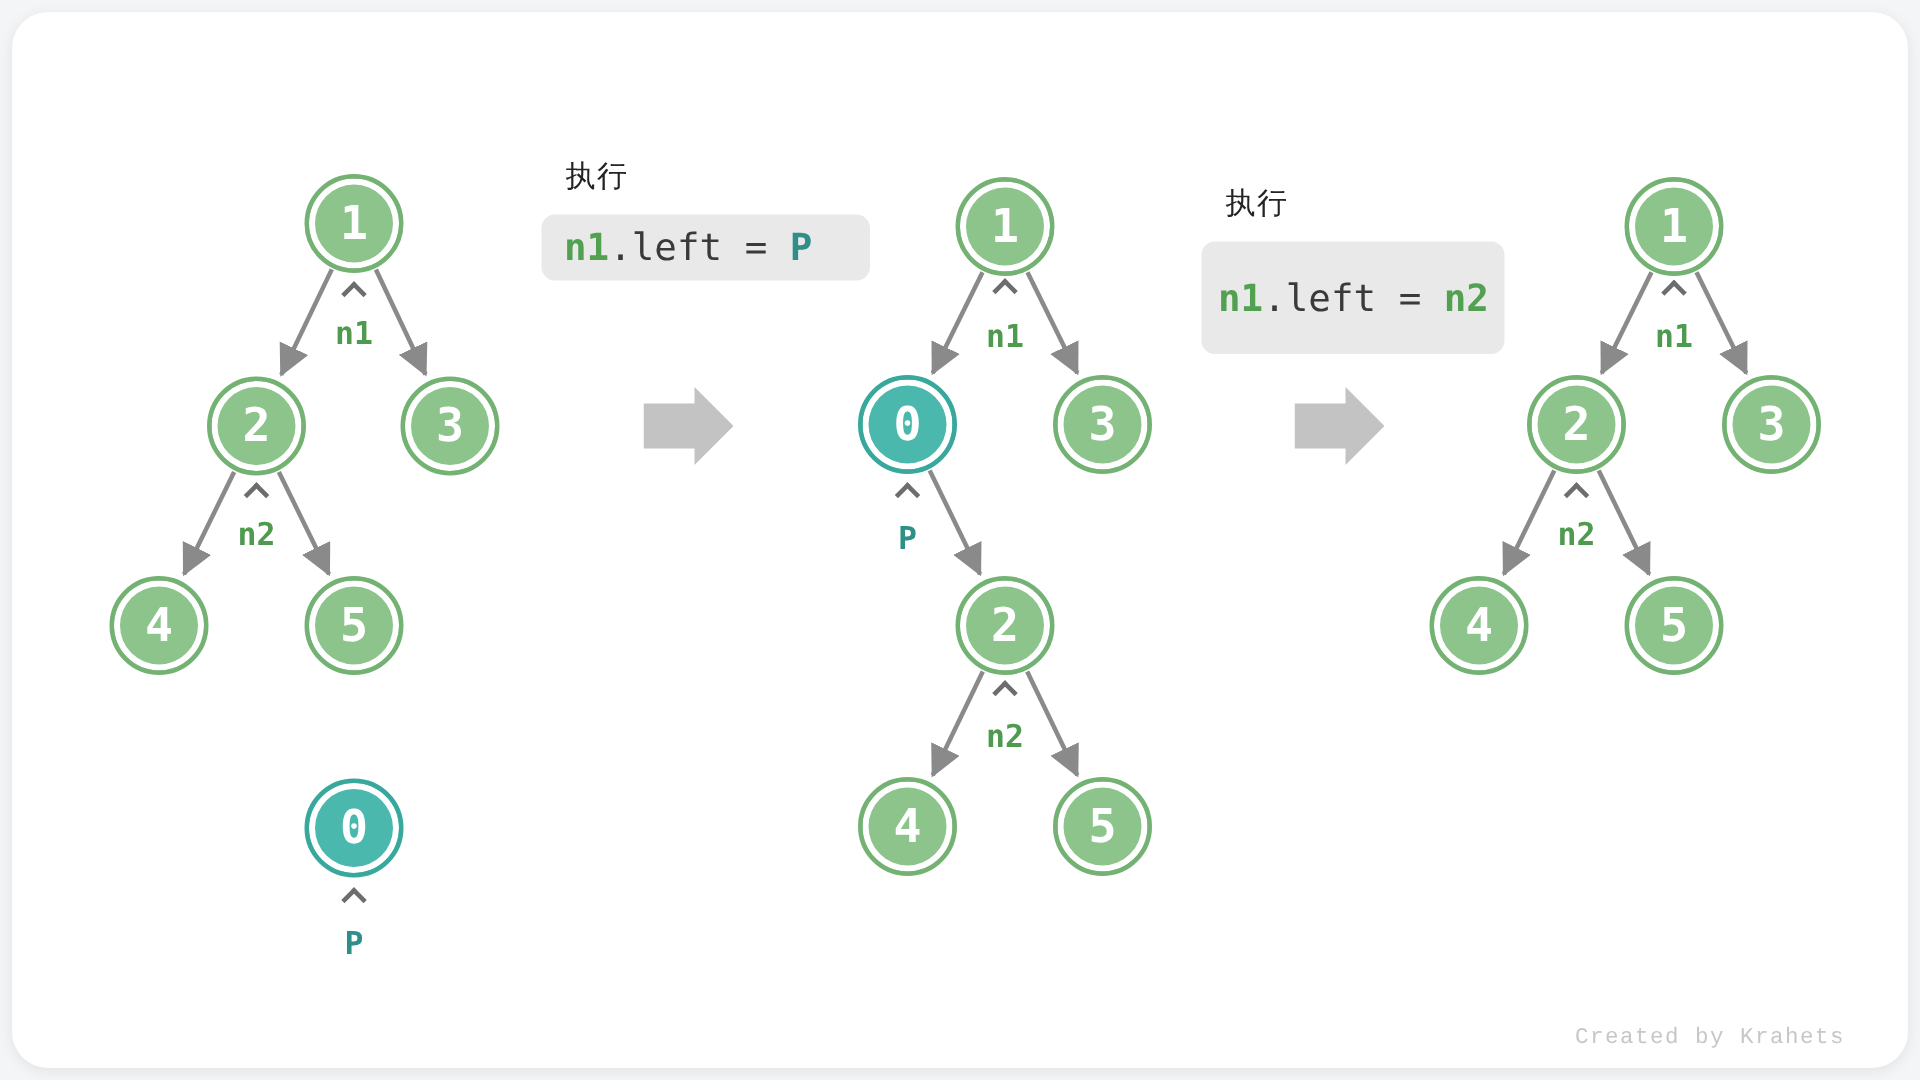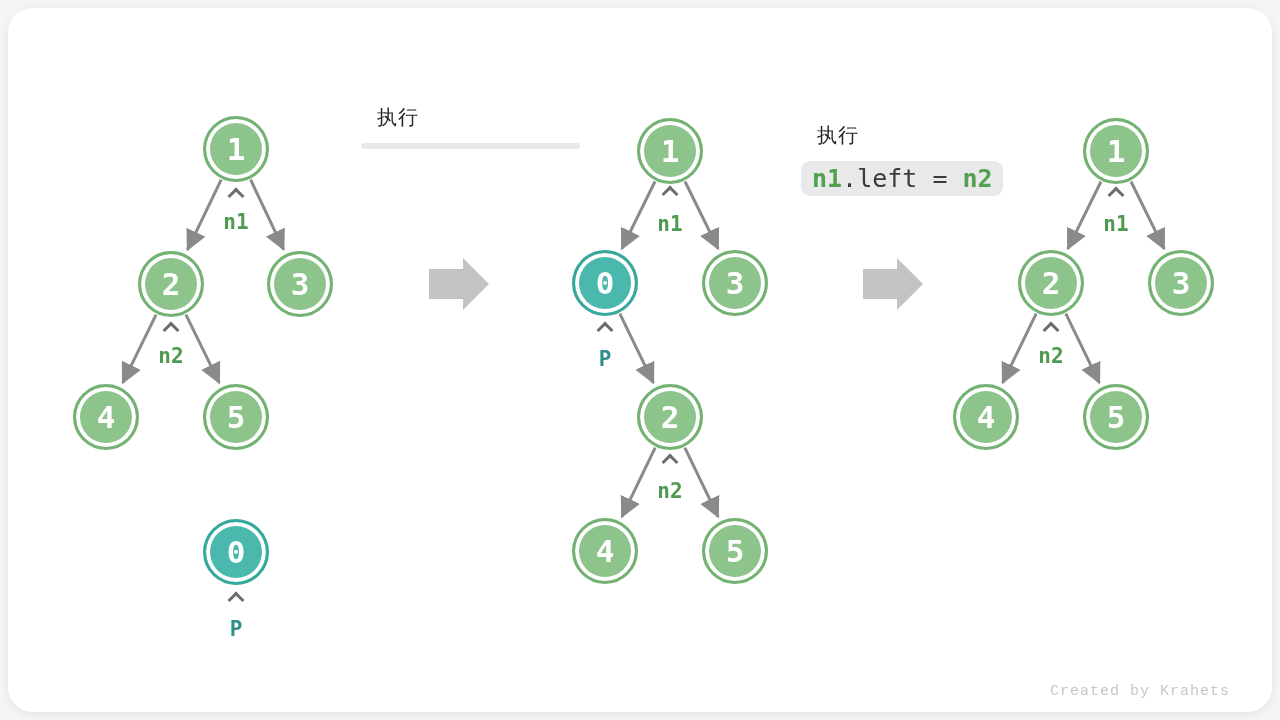--- a/index.html
+++ b/index.html
@@ -38,21 +38,21 @@
   .lt{color:#2e8f88;}
   .code-group{position:absolute;}
   .code-heading{
     font-size:20px;color:#242424;margin:0 0 12px 16px;letter-spacing:1px;
   }
   .code-box{
     background:#e9e9e9;border-radius:9px;box-sizing:border-box;
     font-family:"DejaVu Sans Mono", monospace;font-size:25px;color:#3a3a3a;
   }
   .code-box.two{width:219px;padding:3px 15px;}
-  .code-box.one{width:202px;padding:0 11px;}
+  .code-box.one{width:202px;padding:20px 11px;}
   .code-line{white-space:pre;line-height:38px;}
   .one .code-line{line-height:35px;}
   .tok{font-weight:normal;}
   .tok.green{color:#51a151;font-weight:bold;}
   .tok.teal{color:#2e8f88;font-weight:bold;}
   .big-arrow{position:absolute;width:60px;height:52px;}
   .watermark{
     position:absolute;right:42px;top:675px;
     font-family:Liberation Mono, monospace;font-size:15px;color:#c7c7c7;
     letter-spacing:1px;
@@ -85,20 +85,21 @@
     <span class="caret" style="left:99px;top:216px"></span>
     <span class="caret" style="left:164px;top:486px"></span>
     <div class="nlabel lg" style="left:170px;top:102px">n1</div>
     <div class="nlabel lg" style="left:105px;top:236px">n2</div>
     <div class="nlabel lt" style="left:170px;top:509px">P</div>
   </div>
 
   <div class="code-group" style="left:353px;top:96px">
     <div class="code-heading">执行</div>
     <div class="code-box two">
+      <div class="code-line"><span class="tok green">n1</span><span class="tok plain">.left = </span><span class="tok teal">P</span></div>
     </div>
   </div>
 
   <svg class="big-arrow" style="left:421px;top:250px" viewBox="0 0 60 52">
     <polygon points="0,11 34,11 34,0 60,26 34,52 34,41 0,41" fill="#c3c3c3"></polygon>
   </svg>
 
   <div class="tree" style="left:540px;top:100px;width:260px;height:500px">
     <svg class="edges" width="260" height="500">
       <defs>

